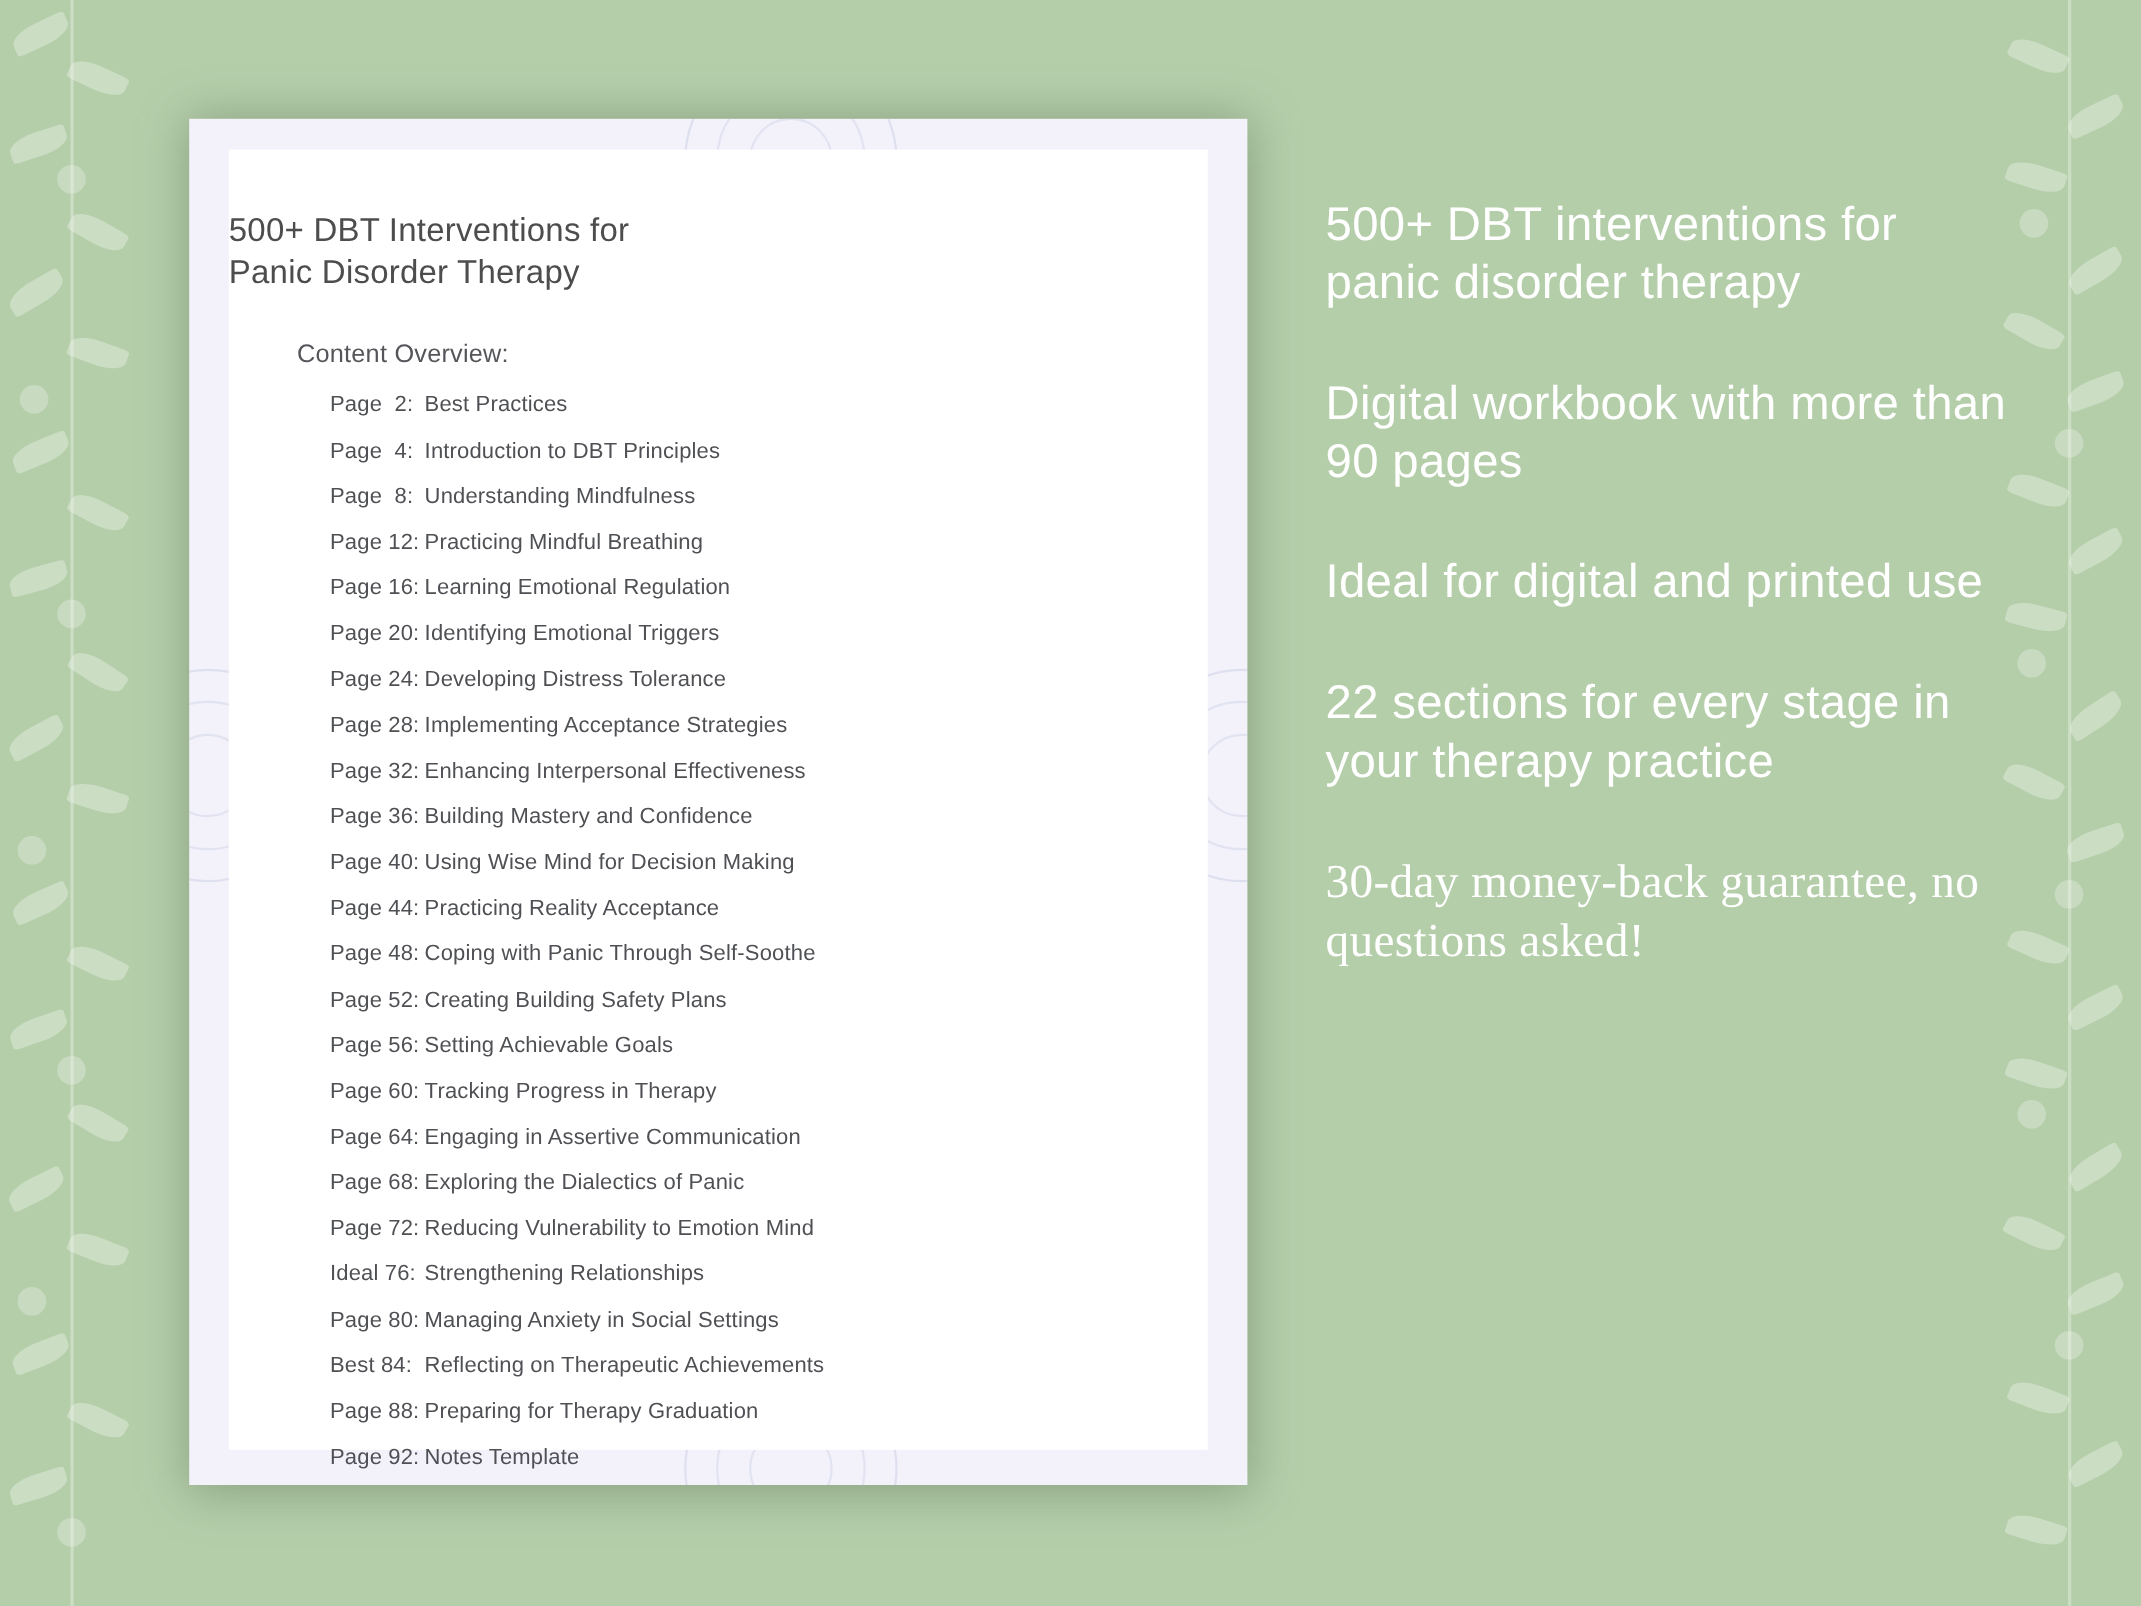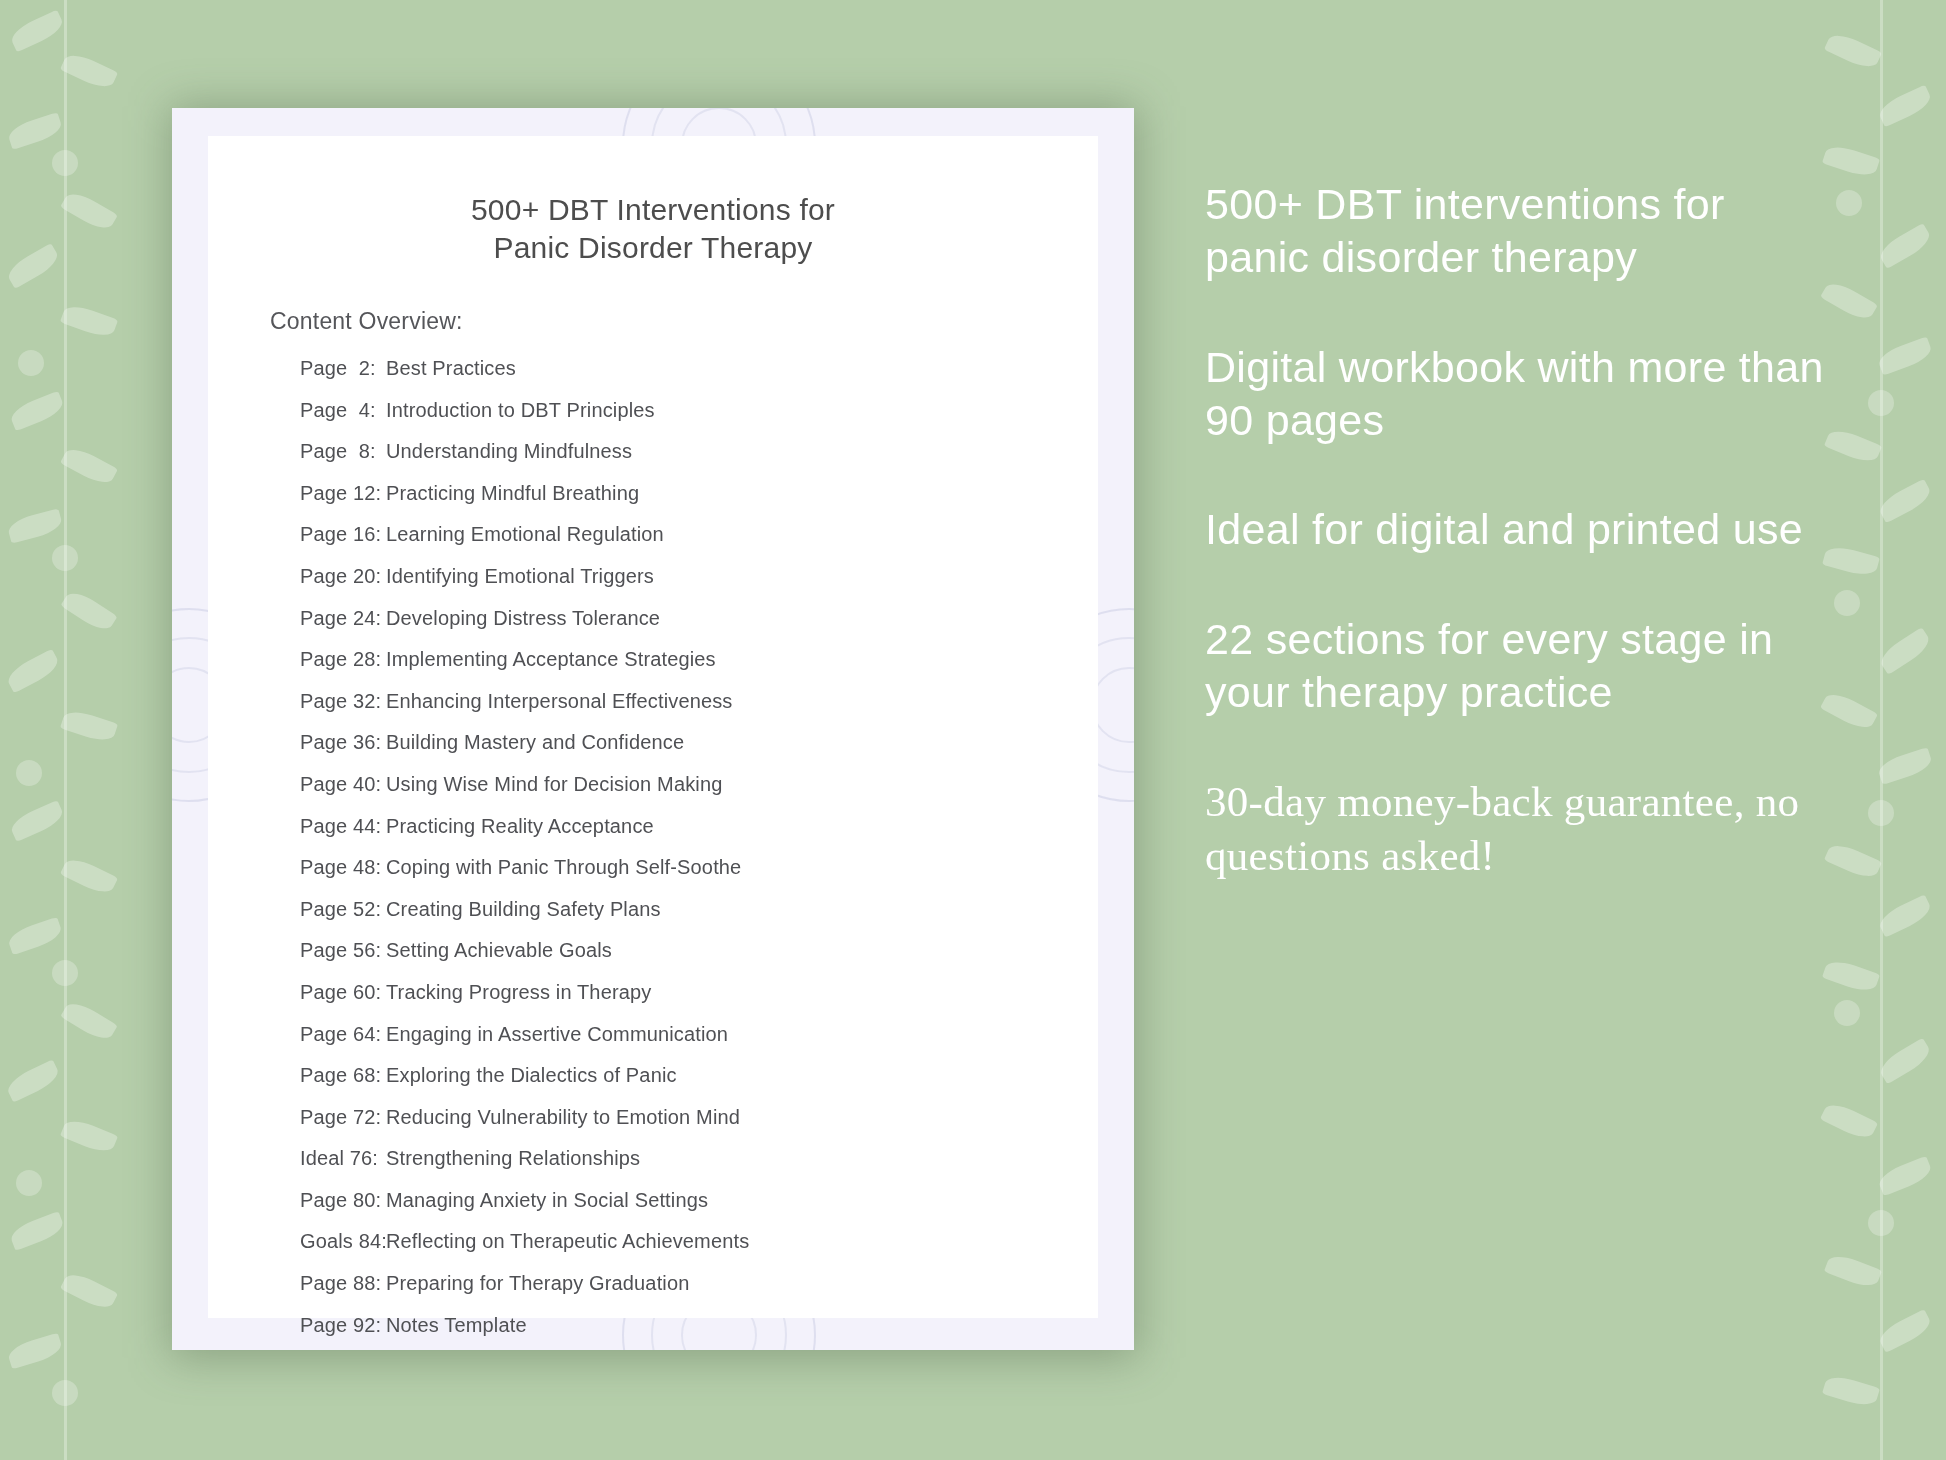--- a/index.html
+++ b/index.html
@@ -89,21 +89,20 @@
     width: 890px;
     height: 1182px;
     background: #ffffff;
   }
 
   .doc-title {
     position: absolute;
     left: 0;
     right: 0;
     top: 55px;
-    text-align: center;
     font-size: 30px;
     line-height: 1.27;
     color: #4d4d4d;
     font-weight: 400;
     letter-spacing: 0.2px;
     white-space: pre-line;
   }
 
   .overview-label {
     position: absolute;
@@ -309,21 +308,21 @@
         </div>
         <div class="toc-row">
           <span class="toc-page">Ideal 76:</span>
           <span class="toc-title">Strengthening Relationships</span>
         </div>
         <div class="toc-row">
           <span class="toc-page">Page 80:</span>
           <span class="toc-title">Managing Anxiety in Social Settings</span>
         </div>
         <div class="toc-row">
-          <span class="toc-page">Goals 84:</span>
+          <span class="toc-page">Best 84:</span>
           <span class="toc-title">Reflecting on Therapeutic Achievements</span>
         </div>
         <div class="toc-row">
           <span class="toc-page">Page 88:</span>
           <span class="toc-title">Preparing for Therapy Graduation</span>
         </div>
         <div class="toc-row">
           <span class="toc-page">Page 92:</span>
           <span class="toc-title">Notes Template</span>
         </div>

